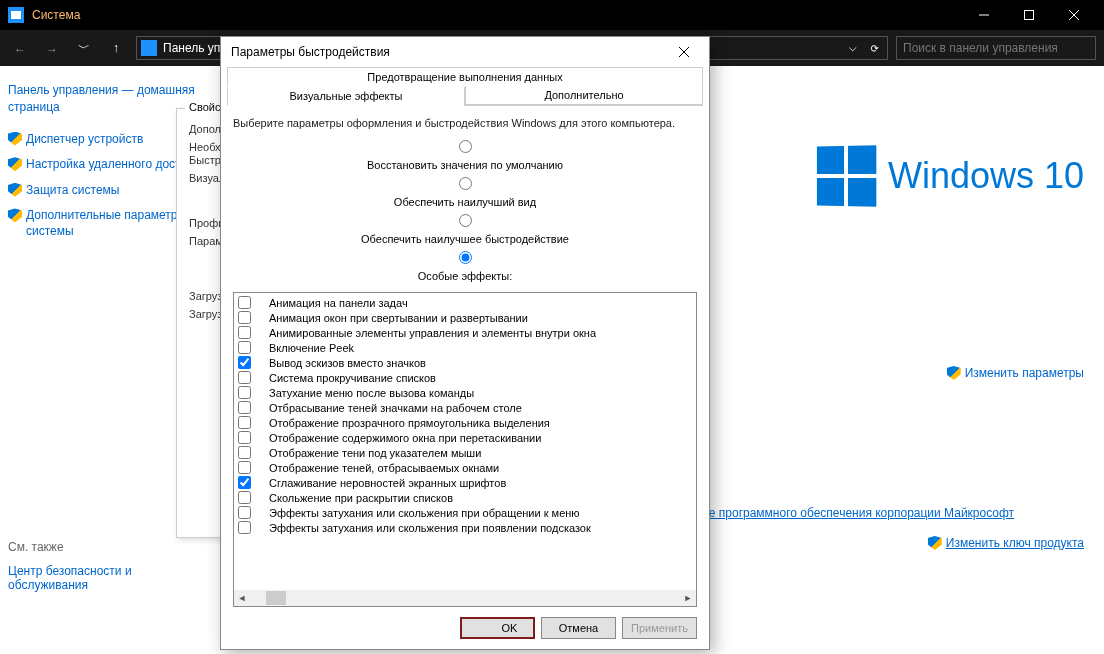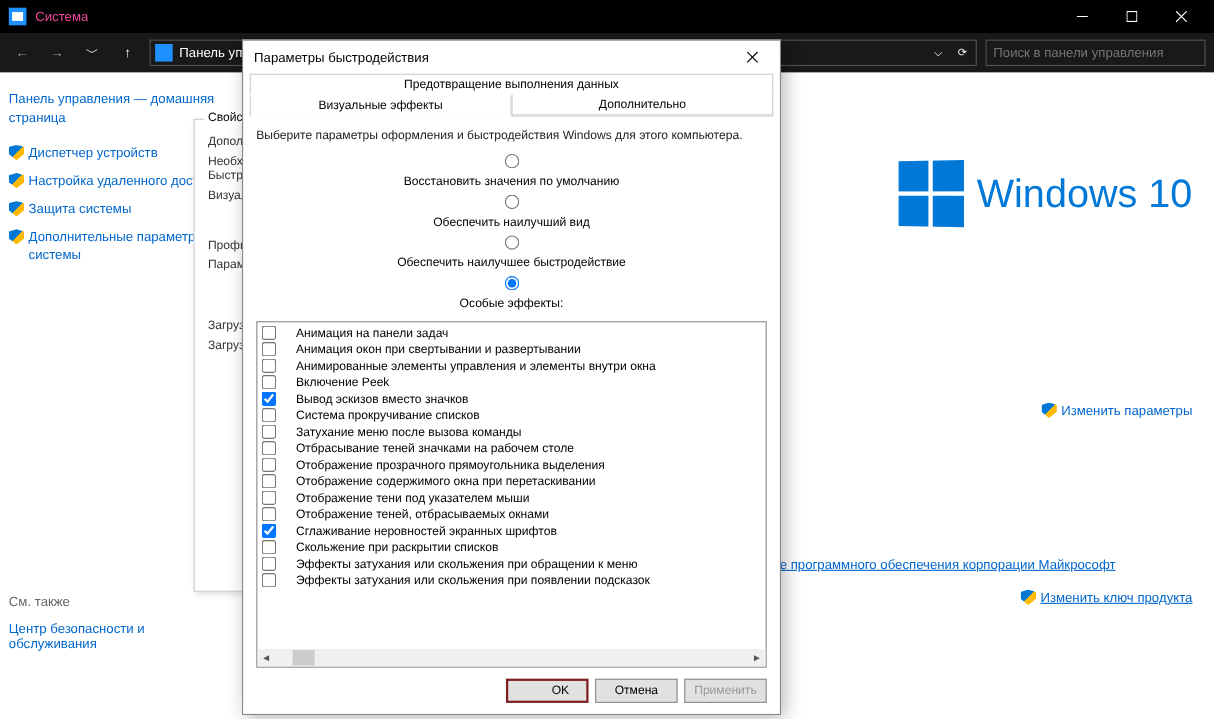--- a/index.html
+++ b/index.html
@@ -1,19 +1,19 @@
 <!DOCTYPE html>
 <html><head>
 <meta charset="utf-8">
 <style>
 * { box-sizing: border-box; margin: 0; padding: 0; font-family: "Segoe UI", Tahoma, sans-serif; }
 body { width: 1104px; height: 654px; background: #fff; overflow: hidden; position: relative; font-size: 12px; }
 
 
-.titlebar { height: 30px; background: #000; color: #ec4899; display: flex; align-items: center; padding: 0 8px; }
+.titlebar { height: 30px; background: #000; color: #fdba74; display: flex; align-items: center; padding: 0 8px; }
 .titlebar .icon-sys { width: 16px; height: 16px; background: #1e90ff; margin-right: 8px; display: flex; align-items: center; justify-content: center; }
 .titlebar .icon-sys::after { content: ""; width: 10px; height: 8px; background: #fff; }
 .titlebar-title { flex: 1; }
 .winbtns { display: flex; }
 .winbtn { width: 45px; height: 30px; display: flex; align-items: center; justify-content: center; color: #fff; }
 .winbtn svg { width: 10px; height: 10px; }
 
 
 .toolbar { height: 36px; background: #191919; display: flex; align-items: center; padding: 0 8px; gap: 8px; color: #fff; }
 .navbtn { width: 24px; height: 24px; display: flex; align-items: center; justify-content: center; color: #999; }

